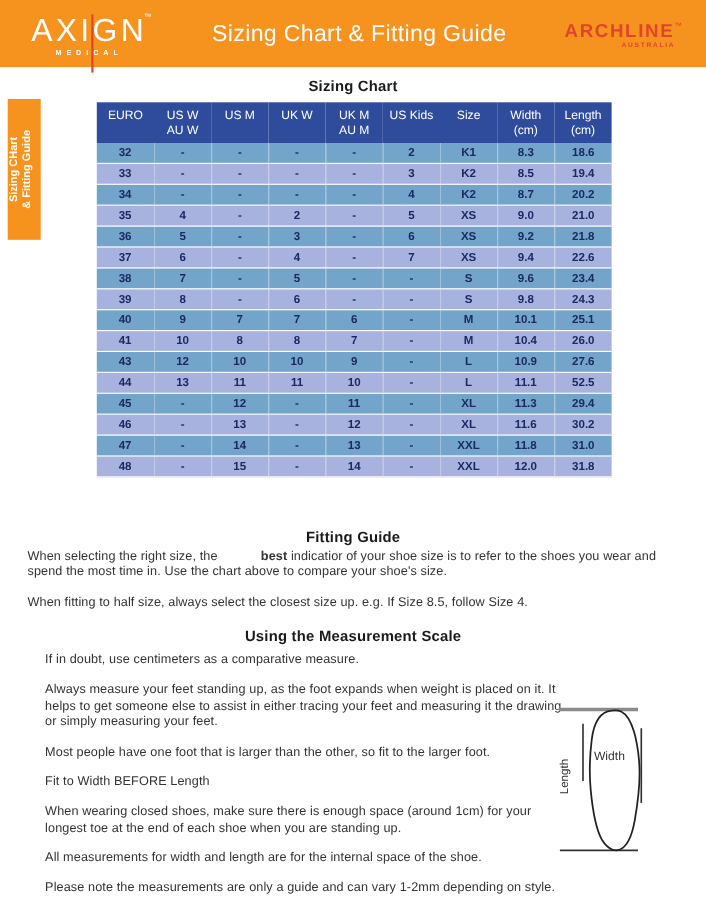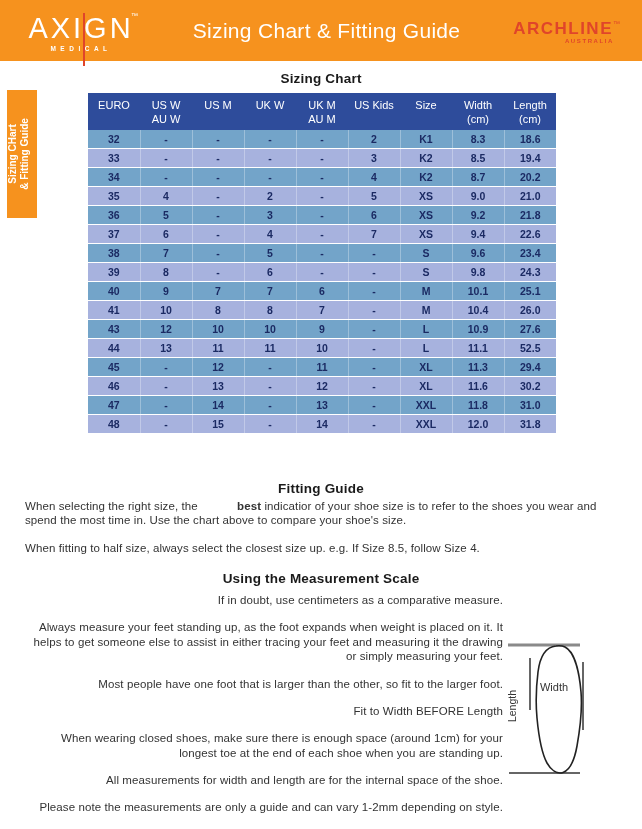--- a/index.html
+++ b/index.html
@@ -51,21 +51,21 @@
   thead th .l1,thead th .l2{display:block;}
   tbody td{
     text-align:center;font-weight:bold;font-size:10.5px;color:var(--cell-text);
     height:18px;line-height:18px;border-bottom:1px solid #fff;padding:0;
   }
   tbody tr:nth-child(odd){background:var(--row-teal);}
   tbody tr:nth-child(even){background:var(--row-lavender);}
   tbody td + td{border-left:1px solid rgba(255,255,255,.30);}
   
   .fitting-text{position:absolute;top:499px;left:25px;width:596px;}
-  .measure-text{position:absolute;top:593px;left:27px;width:476px;text-align:right;}
+  .measure-text{position:absolute;top:593px;left:41px;width:476px;}
   .body-para{font-size:11.5px;line-height:1.25;color:#333;margin-bottom:13px;letter-spacing:.1px;}
   .body-para b{font-weight:bold;padding-left:36px;}
   
   .foot-diagram{position:absolute;left:496px;top:630px;width:146px;height:158px;}
   .foot-diagram text{font-family:"Liberation Sans",sans-serif;fill:#333;}
 </style>
 </head>
 <body>
 
 <div class="page">

